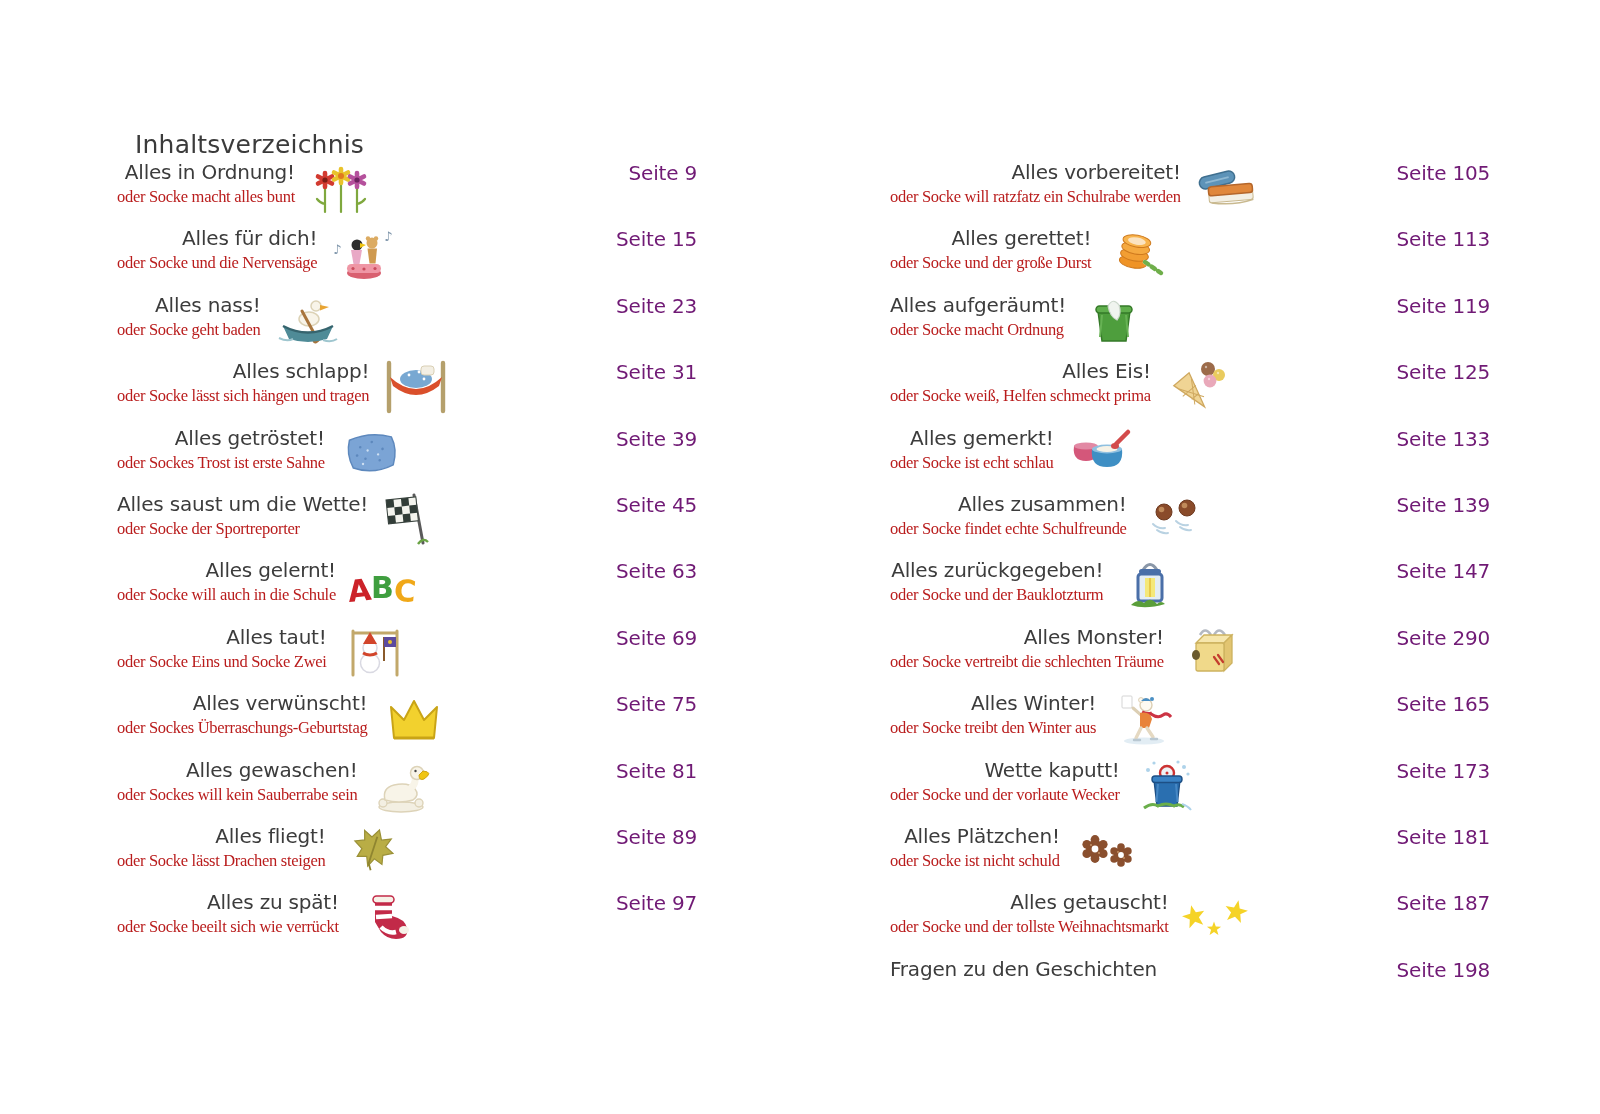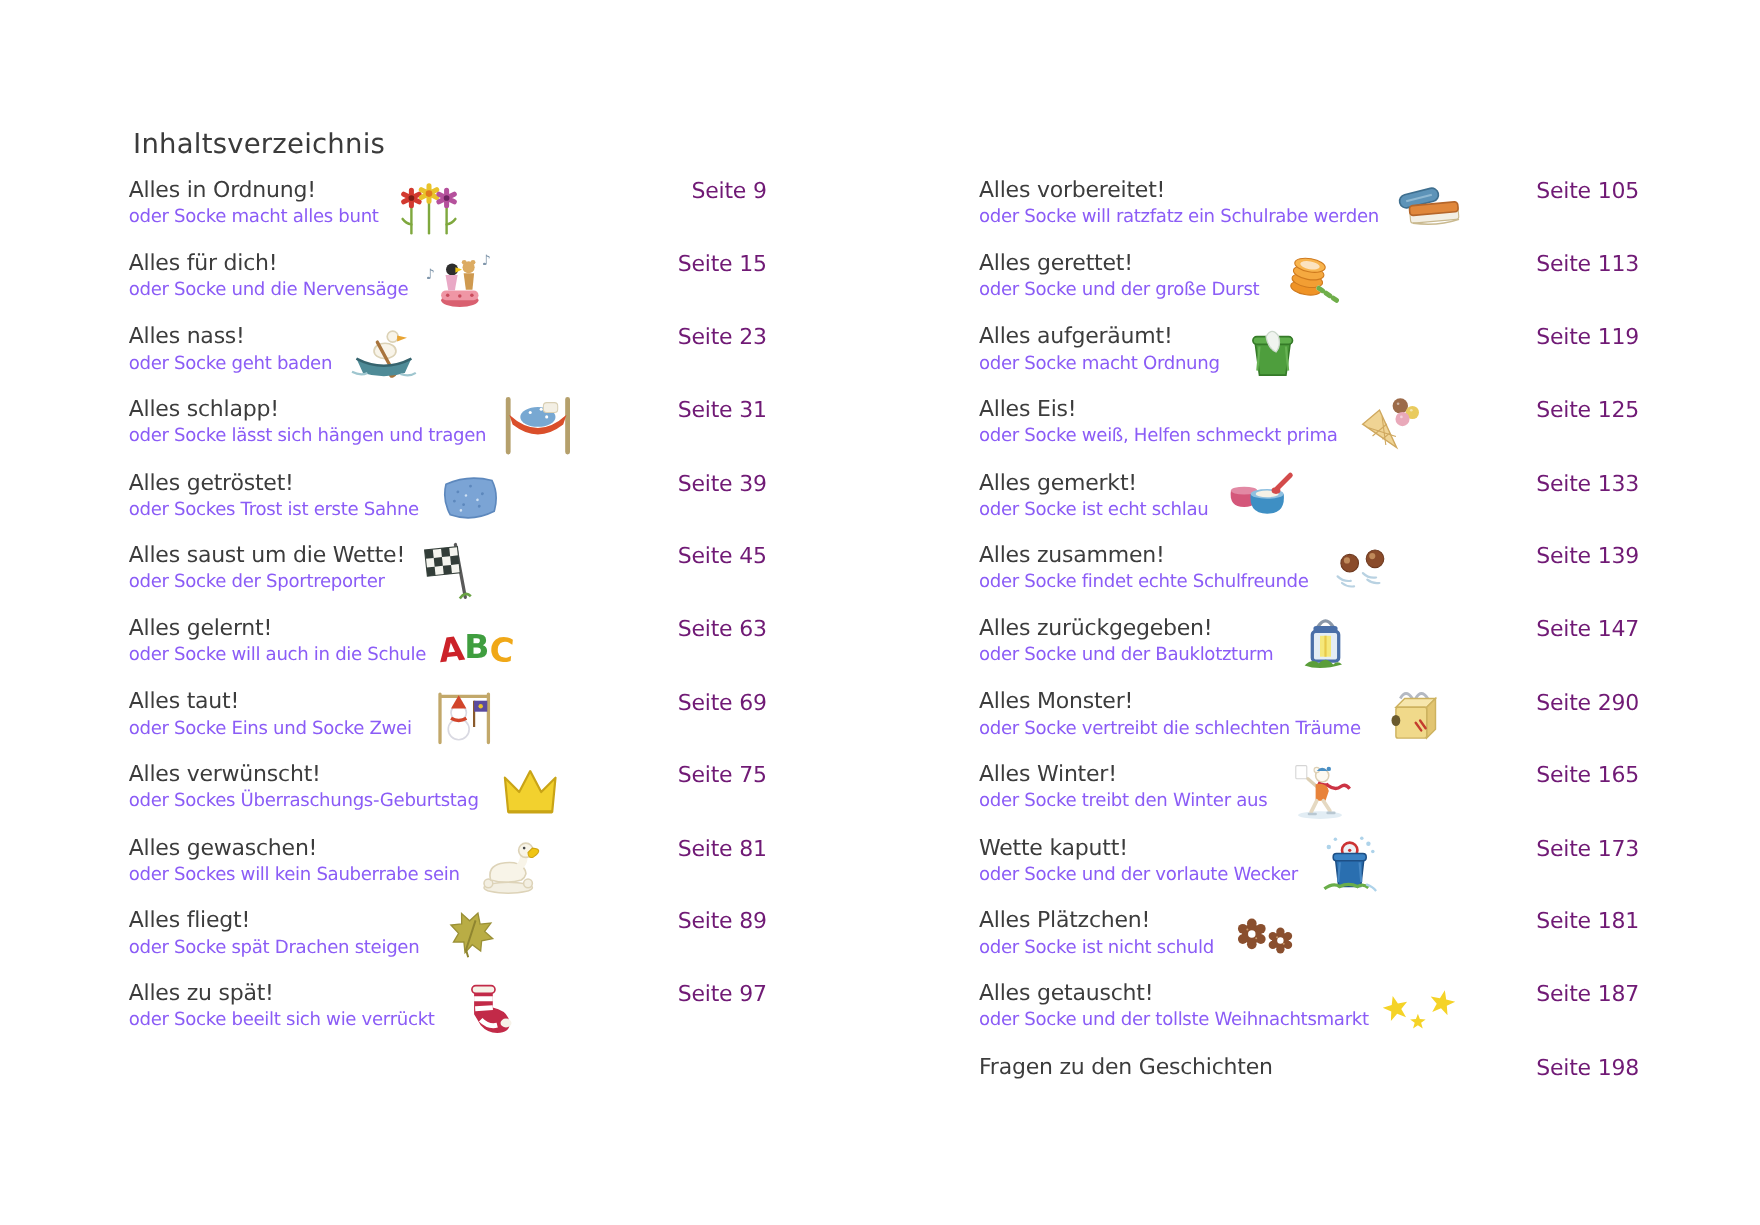--- a/index.html
+++ b/index.html
@@ -5,39 +5,39 @@
   html,body{margin:0;padding:0}
   body{
     width:1600px;height:1114px;
     background:#ffffff;
     font-family:"DejaVu Sans","Liberation Sans",sans-serif;
     color:#3f3f3f;
     position:relative;
     overflow:hidden;
   }
   .toc-title{
-    position:absolute;left:117px;top:112px;margin:4px;
+    position:absolute;left:117px;top:112px;margin:18px;
     font-size:25px;font-weight:500;letter-spacing:.2px;color:#3b3b3b;
   }
   .columns{position:absolute;top:160px;left:0;width:1600px}
   .col{position:absolute;top:0}
   #col-left{left:117px;width:580px}
   #col-right{left:890px;width:600px}
   .entry{
     display:flex;align-items:flex-start;
     height:56px;margin-bottom:10.4px;
   }
   .entry-text{flex:0 0 auto;max-width:420px}
   .entry-title{
     font-size:20px;line-height:25px;letter-spacing:-.2px;
-    white-space:nowrap;color:#3c3c3c;
+    white-space:nowrap;color:#3c3c3c;text-align:right;
   }
   .entry-subtitle{
     font-size:16.5px;line-height:23px;letter-spacing:-.3px;
-    white-space:nowrap;color:#8b5cf6;
+    white-space:nowrap;color:#b91c1c;font-family:Liberation Serif, serif;
   }
   .entry-icon{
     width:74px;height:56px;margin-left:10px;flex:0 0 auto;
     align-self:center;display:flex;align-items:center;justify-content:center;
   }
   .entry-icon svg{width:74px;height:56px;display:block}
   .entry-page{
     margin-left:auto;flex:0 0 auto;
     font-size:20px;letter-spacing:-.2px;white-space:nowrap;
     padding-top:1px;color:#701a75;
@@ -256,21 +256,21 @@
               <circle cx="50" cy="15" r="6.5" fill="#f8f4e8" stroke="#ddd3b8" stroke-width="1.5"></circle>
               <path d="M56 13q11 1 1 8q-5 2-5-4z" fill="#f0c513" stroke="#cfa513" stroke-width="1"></path>
               <circle cx="48.5" cy="13" r="1.2" fill="#444"></circle>
             </svg>
           </span>
     <div class="entry-page">Seite 81</div>
   </div>
         <div class="entry">
     <div class="entry-text">
       <div class="entry-title">Alles fliegt!</div>
-      <div class="entry-subtitle">oder Socke spät Drachen steigen</div>
+      <div class="entry-subtitle">oder Socke lässt Drachen steigen</div>
     </div>
     <span class="entry-icon">
             <svg viewBox="0 0 74 56">
               <g transform="rotate(18 37 26)">
                 <path d="M37 5l5 9 9-4-3 9 9 4-9 5 2 9-9-3-4 9-4-9-9 3 2-9-9-5 9-4-3-9 9 4z" fill="#b9ad45" stroke="#9a9036" stroke-width="1.2"></path>
                 <path d="M37 12v28l4 6" stroke="#8f8530" stroke-width="1.8" fill="none"></path>
               </g>
             </svg>
           </span>
     <div class="entry-page">Seite 89</div>

